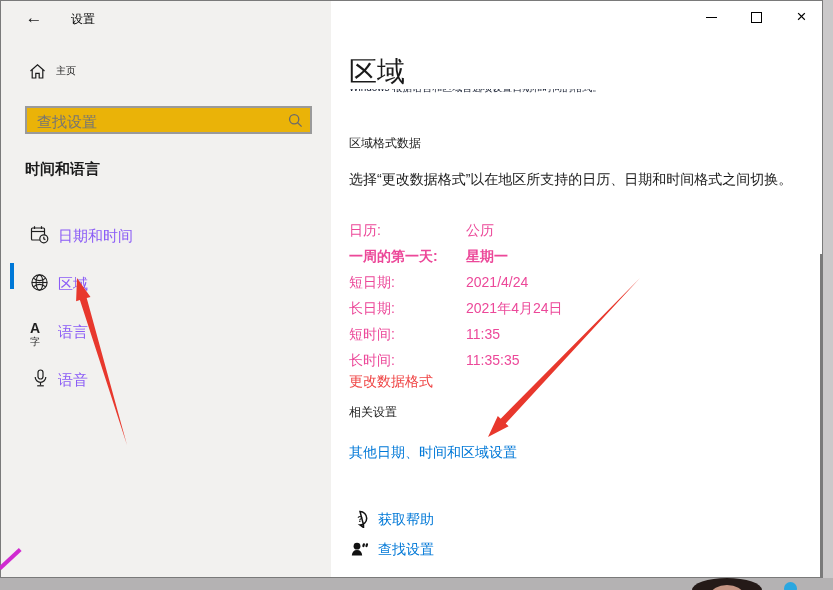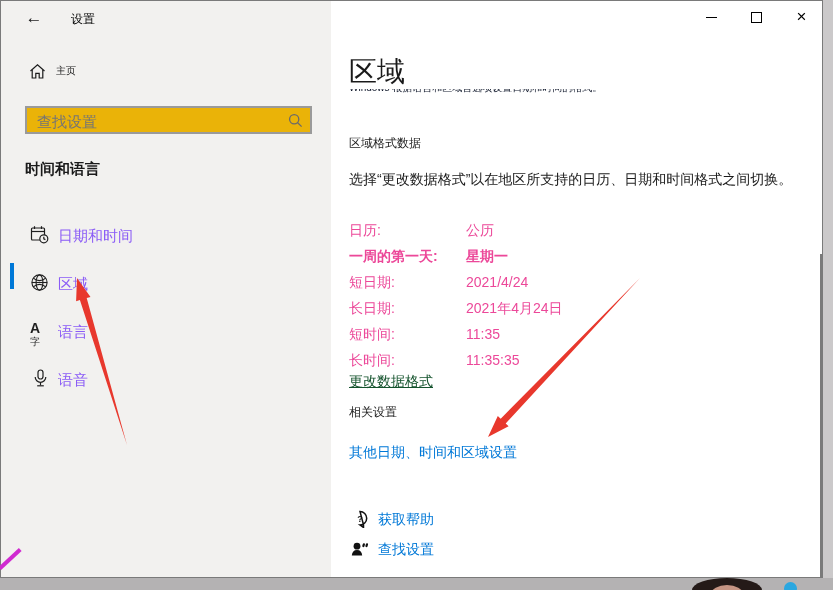--- a/index.html
+++ b/index.html
@@ -213,21 +213,21 @@
   </div>
   <div class="fmt-row" style="top:313px;">
     <span class="lab">短时间:</span>
     <span class="val">11:35</span>
   </div>
   <div class="fmt-row" style="top:339px;">
     <span class="lab">长时间:</span>
     <span class="val">11:35:35</span>
   </div>
 
-  <a class="link chg-link" style="color: #14532d; text-decoration: underline;">更改数据格式</a>
+  <a class="link chg-link" style="color: #ef4444;">更改数据格式</a>
 
   <div class="sec-heading rel-heading">相关设置</div>
   <a class="link rel-link" style="color: rgb(0, 120, 215);">其他日期、时间和区域设置</a>
 
   <div class="help-row" style="top:509px;">
     <span class="hic">
       <svg width="18" height="18" viewBox="0 0 18 18">
         <path d="M9,1.5 a6.7,6.7 0 1 0 0,13.4 l-3.5,2.6 0,-2.6 z" transform="scale(-1,1) translate(-18,0)" fill="none" stroke="#111" stroke-width="1.5"></path>
         <text x="6.2" y="12" font-size="9" font-weight="bold" fill="#111" font-family="Liberation Sans, sans-serif">?</text>
       </svg>

